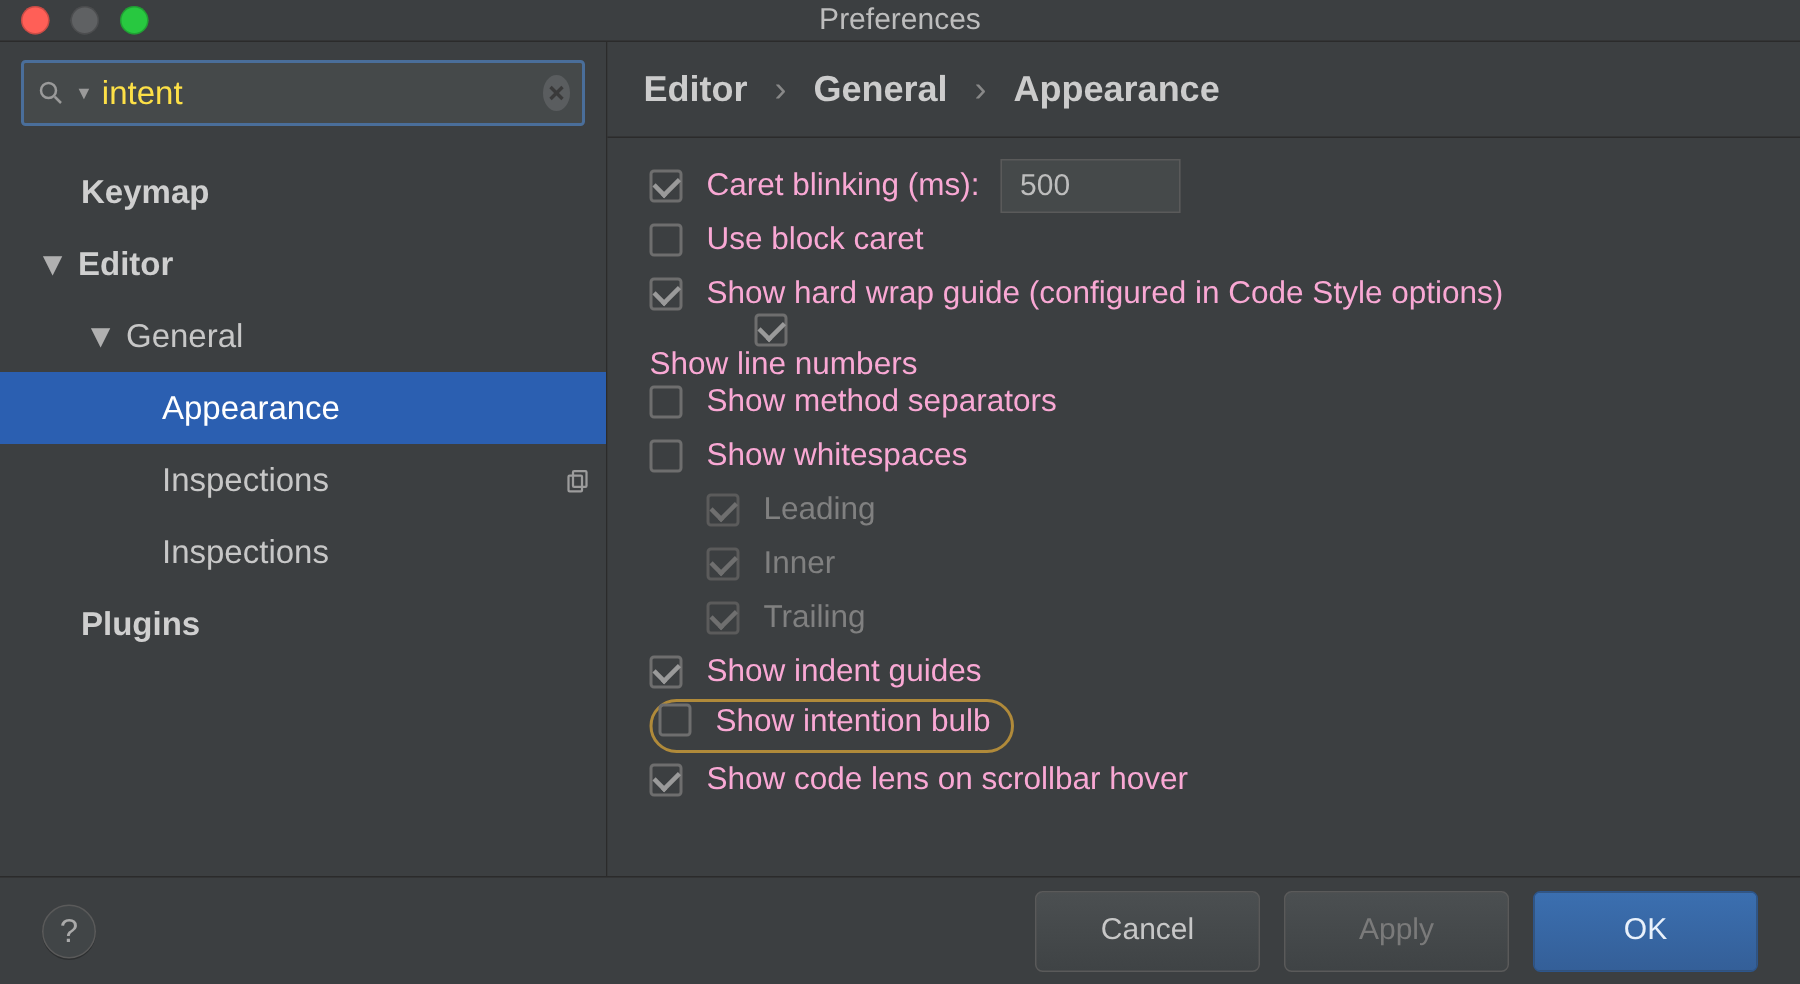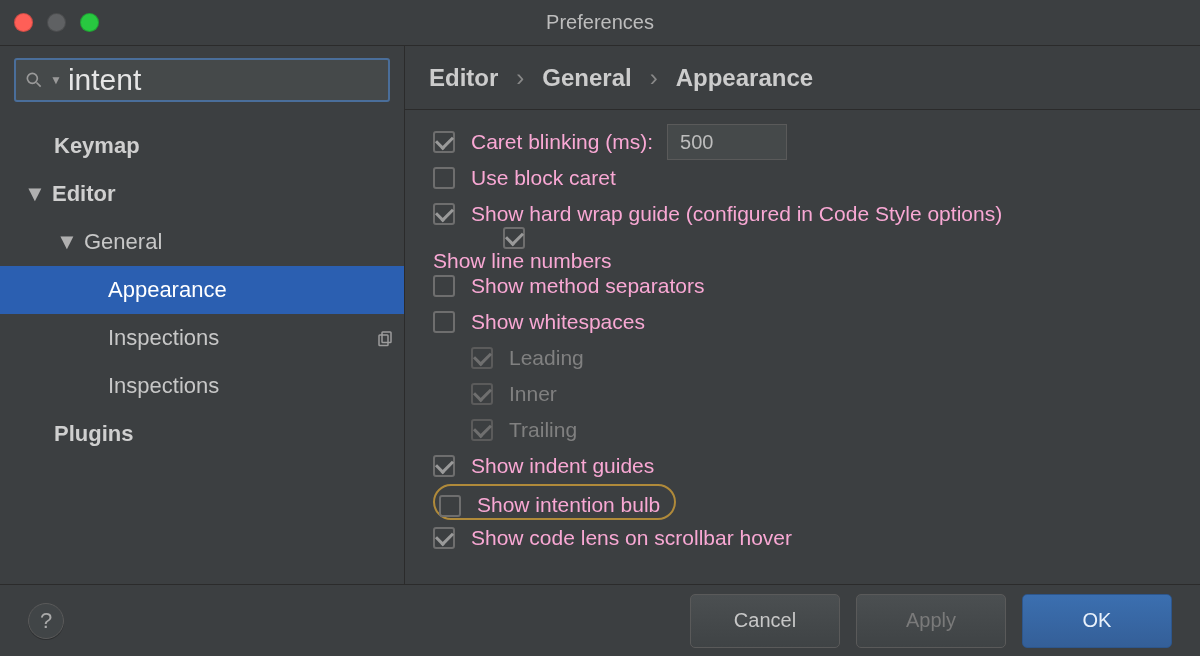--- a/index.html
+++ b/index.html
@@ -8,21 +8,21 @@
       background: #3c3f41;
       color: #bbbbbb;
       width: 1200px;
       height: 656px;
       overflow: hidden;
       display: flex;
       flex-direction: column;
     }
     
     .titlebar {
-      height: 46px;
+      height: 28px;
       background: #3c3f41;
       display: flex;
       align-items: center;
       position: relative;
       border-bottom: 1px solid #2b2b2b;
     }
     .trafficlights {
       display: flex;
       gap: 14px;
       padding-left: 14px;
@@ -73,22 +73,22 @@
       gap: 6px;
     }
     .search-icon {
       display:inline-flex; align-items:center; color:#9a9a9a; font-size:20px;
     }
     .search-input {
       flex: 1;
       background: transparent;
       border: none;
       outline: none;
-      color: #e5e5e5;
-      font-size: 30px;
+      color: #fde047;
+      font-size: 22px;
       font-family: inherit;
       caret-color: #dcdcdc;
     }
     .clear-btn {
       width: 24px; height:24px; border-radius: 50%;
       background:#5a5d5f; display:flex; align-items:center; justify-content:center;
       color:#2f2f2f; cursor:pointer; font-size:14px;
     }
     .tree { padding-top: 8px; font-size: 22px; }
     .tree-row {
@@ -349,21 +349,21 @@
             <span class="opt-label dim">Trailing</span>
           </span>
         </div>
         <div class="opt-row">
           <span style="display: inline-flex; align-items: center;">
             <span class="chk checked"></span>
             <span class="opt-label">Show indent guides</span>
           </span>
         </div>
         <div class="opt-row">
-          <span class="highlight-ring" style="display: inline-flex; align-items: flex-end;">
+          <span class="highlight-ring" style="display: inline-flex; align-items: flex-start;">
             <span class="chk"></span>
             <span class="opt-label">Show intention bulb</span>
           </span>
         </div>
         <div class="opt-row">
           <span style="display: inline-flex; align-items: center;">
             <span class="chk checked"></span>
             <span class="opt-label">Show code lens on scrollbar hover</span>
           </span>
         </div>

